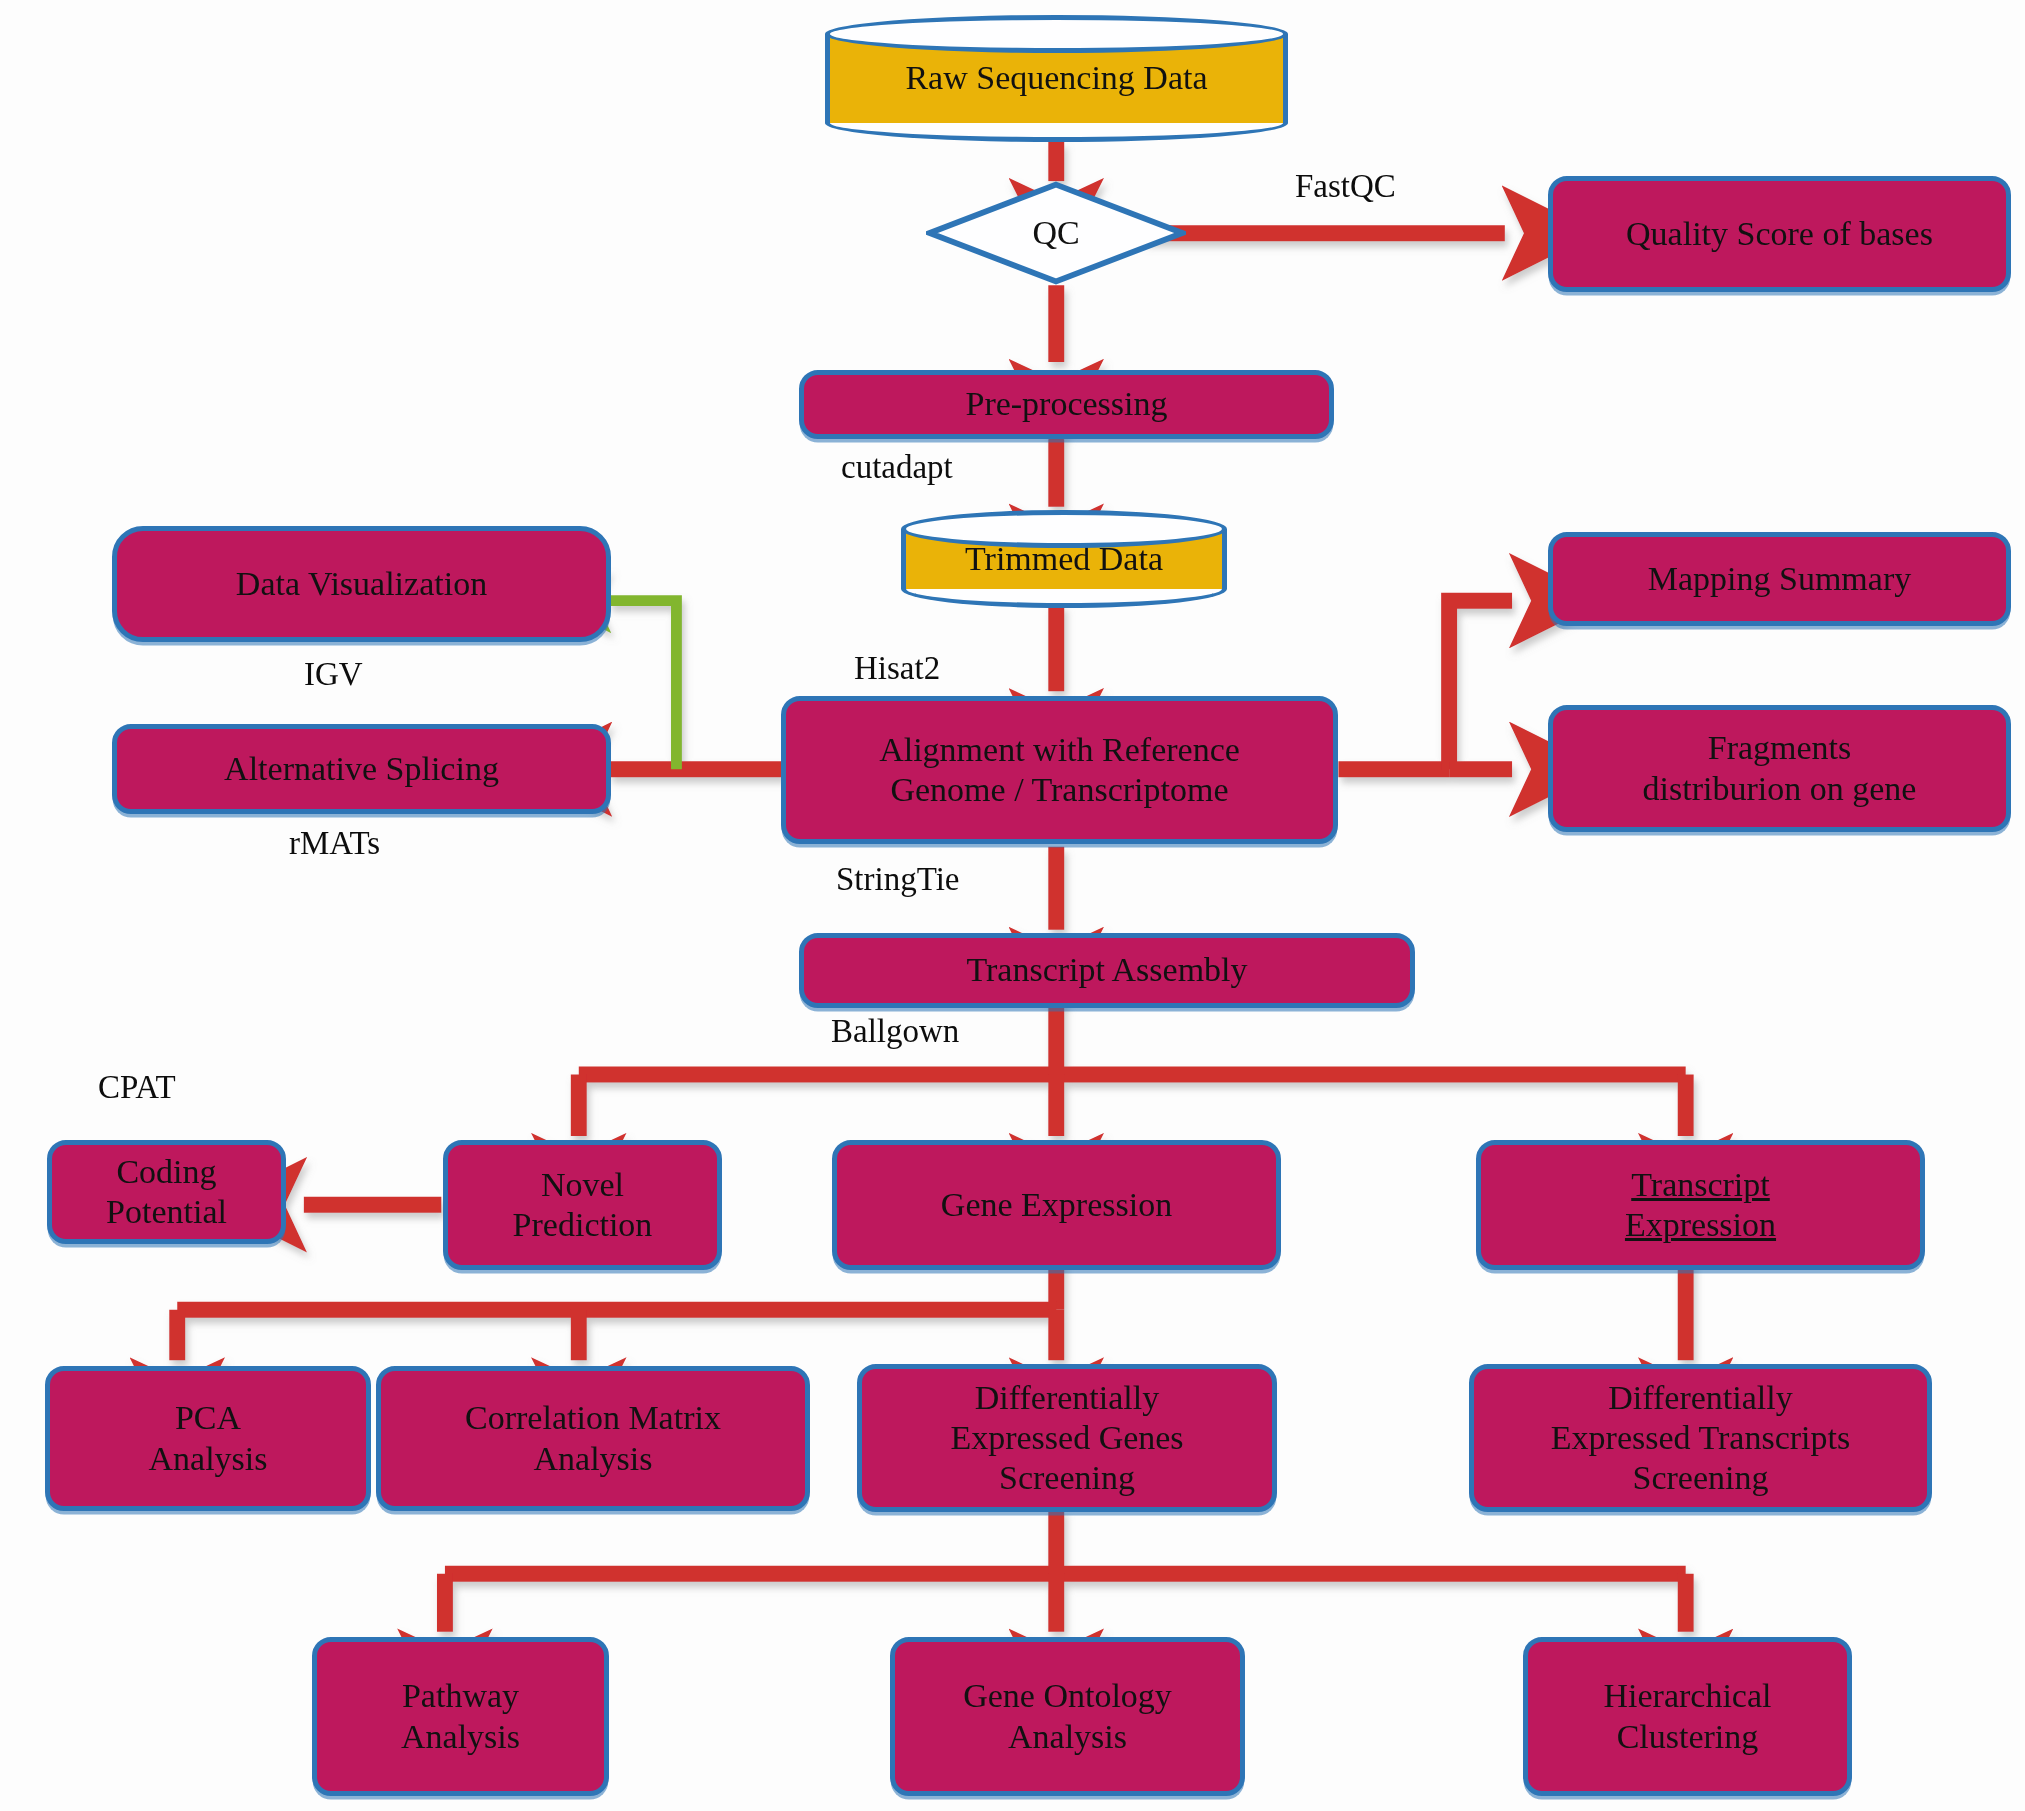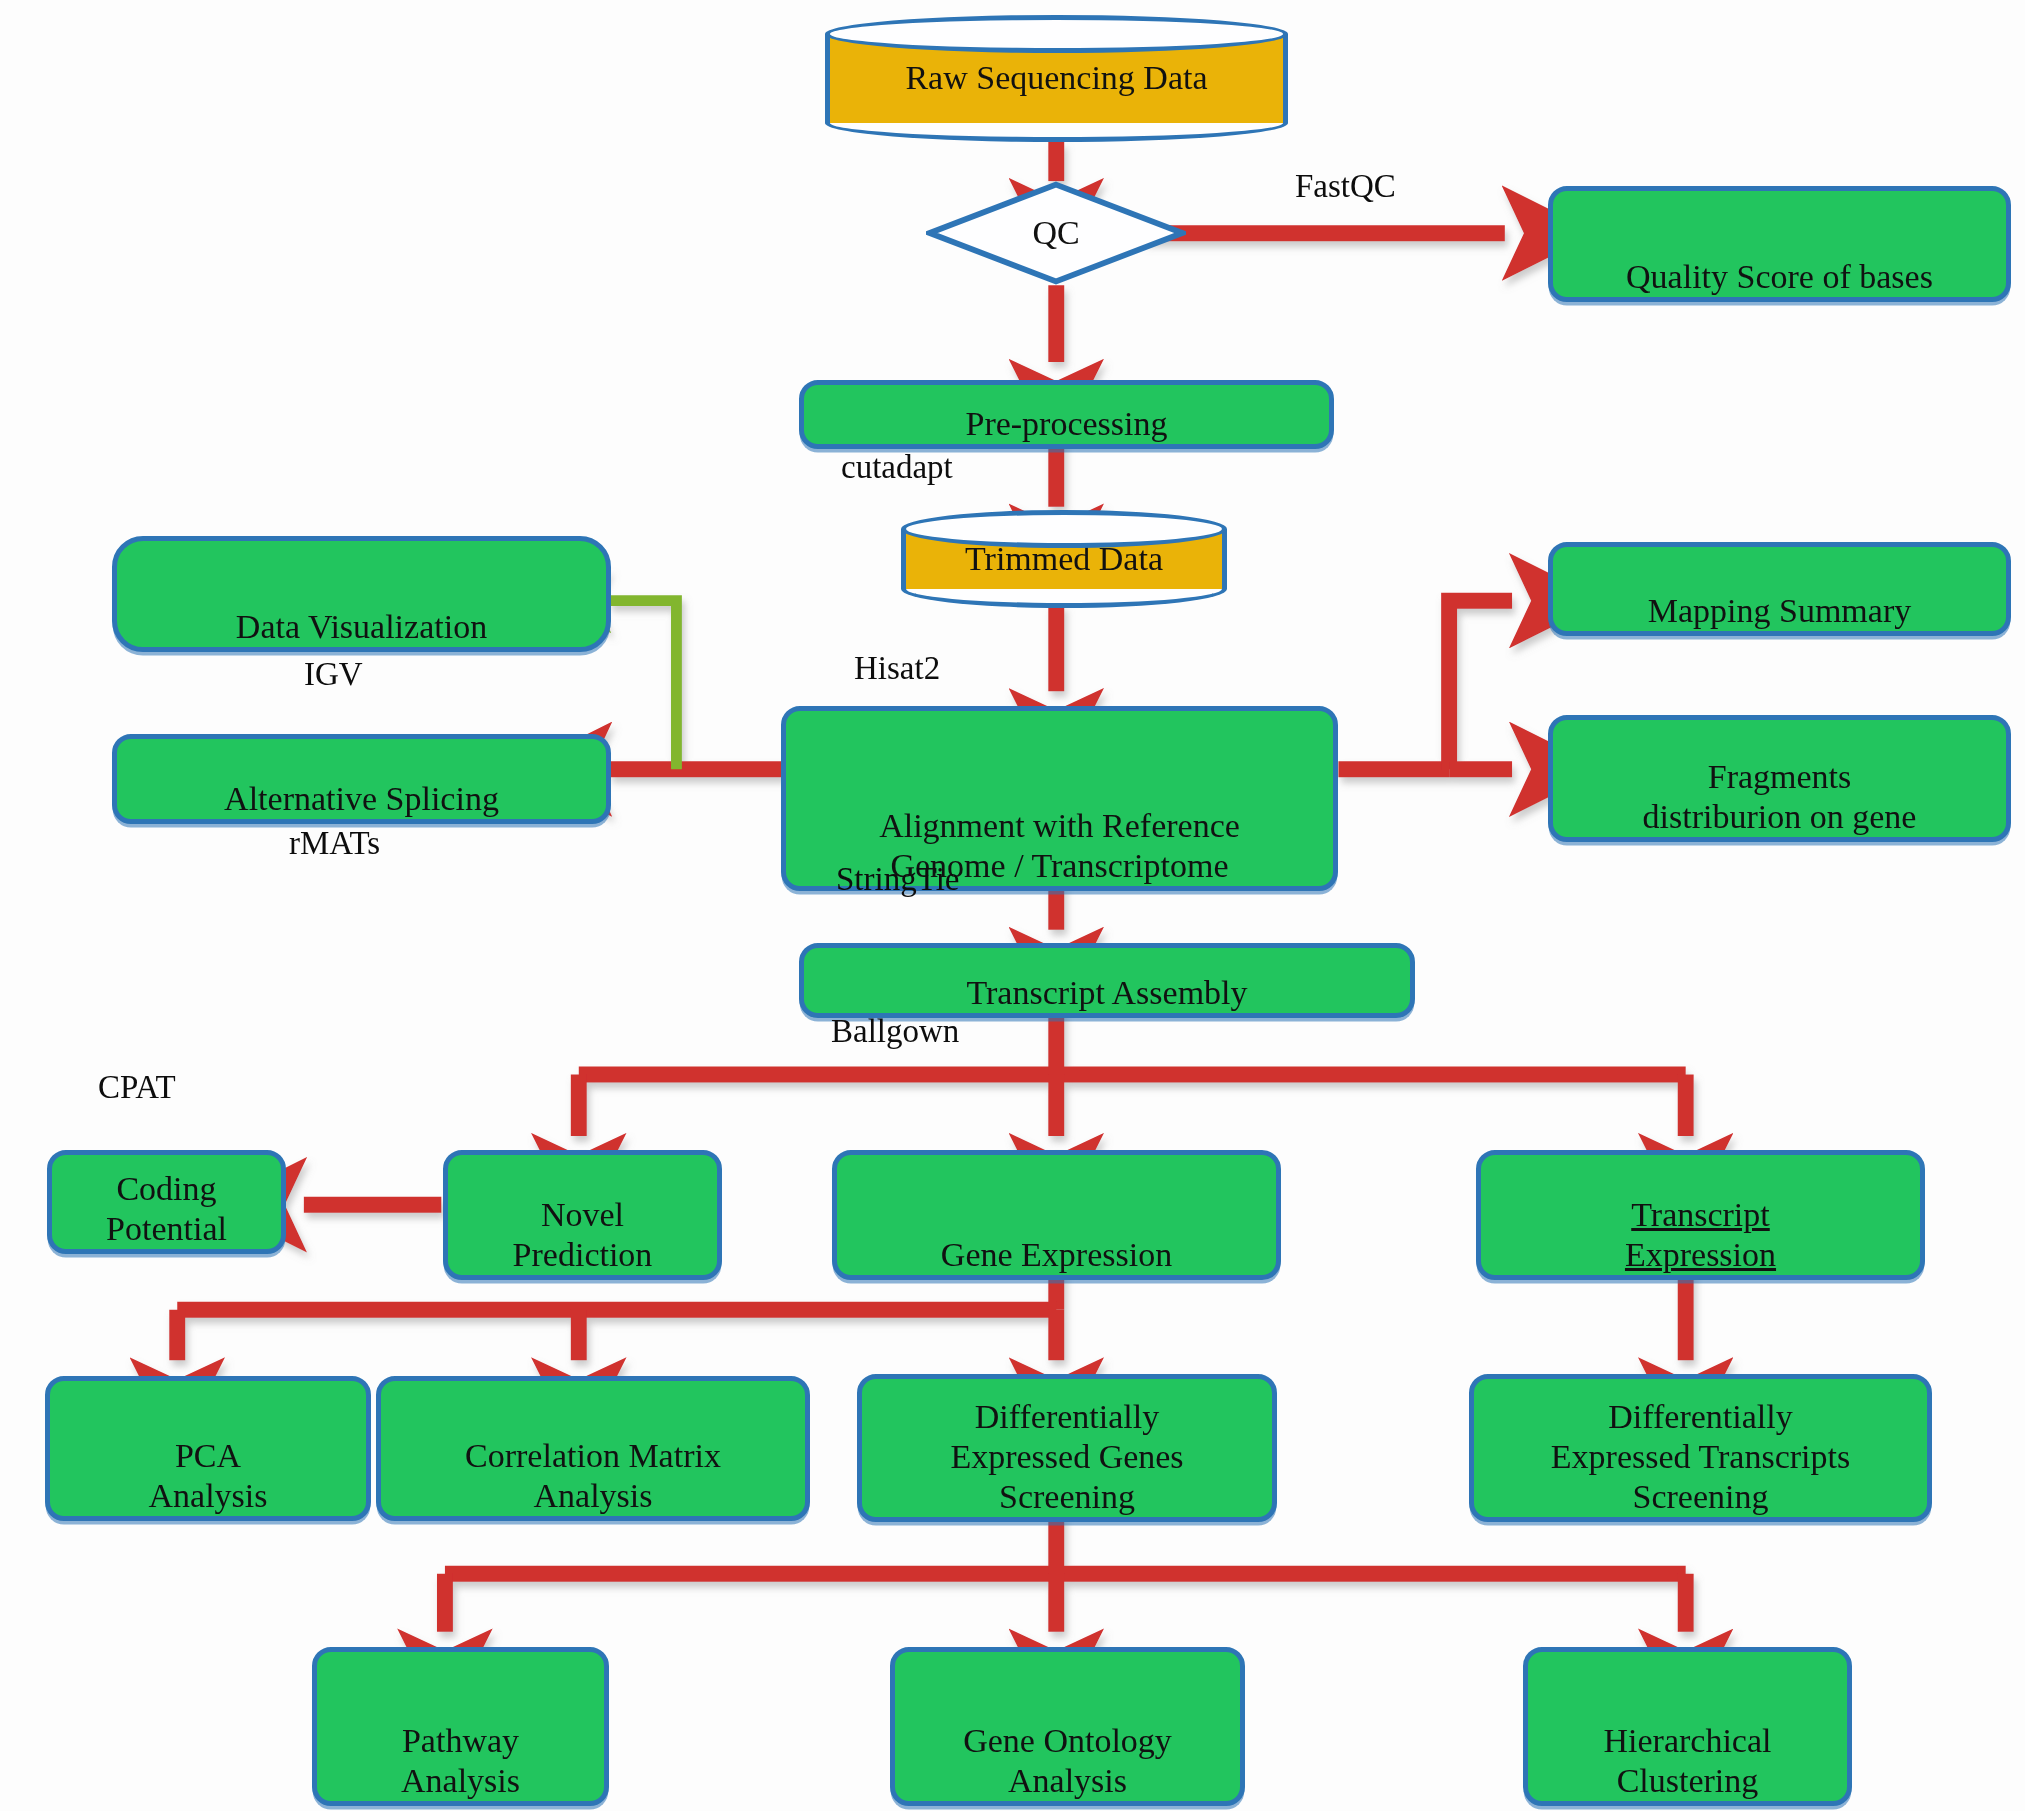--- a/index.html
+++ b/index.html
@@ -1,24 +1,24 @@
 <!DOCTYPE html>
 <html style="font-size:11.6px"><head>
 <meta charset="utf-8">
 <style>
   html,body{margin:0;padding:0;background:#ffffff;}
   body{font-family:"Liberation Serif", serif;}
   #stage{position:relative;width:2025px;height:1812px;background:#fdfdfd;overflow:hidden;}
   #svg-layer{position:absolute;left:0;top:0;width:2025px;height:1812px;}
 
-  .node{position:absolute;box-sizing:border-box;display:flex;align-items:flex-end;
-        justify-content:center;text-align:center;background:#22c55e;
+  .node{position:absolute;box-sizing:border-box;display:flex;align-items:center;
+        justify-content:center;text-align:center;background:#be185d;
         border:5px solid #2E75B6;color:#111;line-height:1.18;
         font-family:"Liberation Serif", serif;font-size:34px;
-        box-shadow:0 4.3px 0 -0.7px rgba(46,117,182,.55);margin-top:10px;}
+        box-shadow:0 4.3px 0 -0.7px rgba(46,117,182,.55);}
   .node.rect{border-radius:19px;}
   .node .lbl{padding:0 8.7px;white-space:pre-line;}
 
   
   .cyl{position:absolute;box-sizing:border-box;}
   .cyl .body{position:absolute;left:0;right:0;top:19px;bottom:19px;
              border-left:5px solid #2E75B6;border-right:5px solid #2E75B6;
              background:#eab308;display:flex;align-items:center;justify-content:center;
              font-family:"Liberation Serif", serif;font-size:34px;color:#111;}
   .cyl .cap{position:absolute;left:0;right:0;height:38px;border:5px solid #2E75B6;
@@ -132,21 +132,21 @@
   </div>
 
   <div class="node rect" style="left:112px;top:526px;width:499px;height:116px;border-radius:31px;">
     <span class="lbl">Data Visualization</span>
   </div>
 
   <div class="node rect" style="left:112px;top:724px;width:499px;height:90px;">
     <span class="lbl">Alternative Splicing</span>
   </div>
 
-  <div class="node rect" style="left:781px;top:696px;width:557px;height:185px;">
+  <div class="node rect" style="left:781px;top:696px;width:557px;height:148px;">
     <span class="lbl">Alignment with Reference
 Genome / Transcriptome</span>
   </div>
 
   <div class="node rect" style="left:1548px;top:532px;width:463px;height:94px;">
     <span class="lbl">Mapping Summary</span>
   </div>
 
   <div class="node rect" style="left:1548px;top:705px;width:463px;height:127px;">
     <span class="lbl">Fragments

